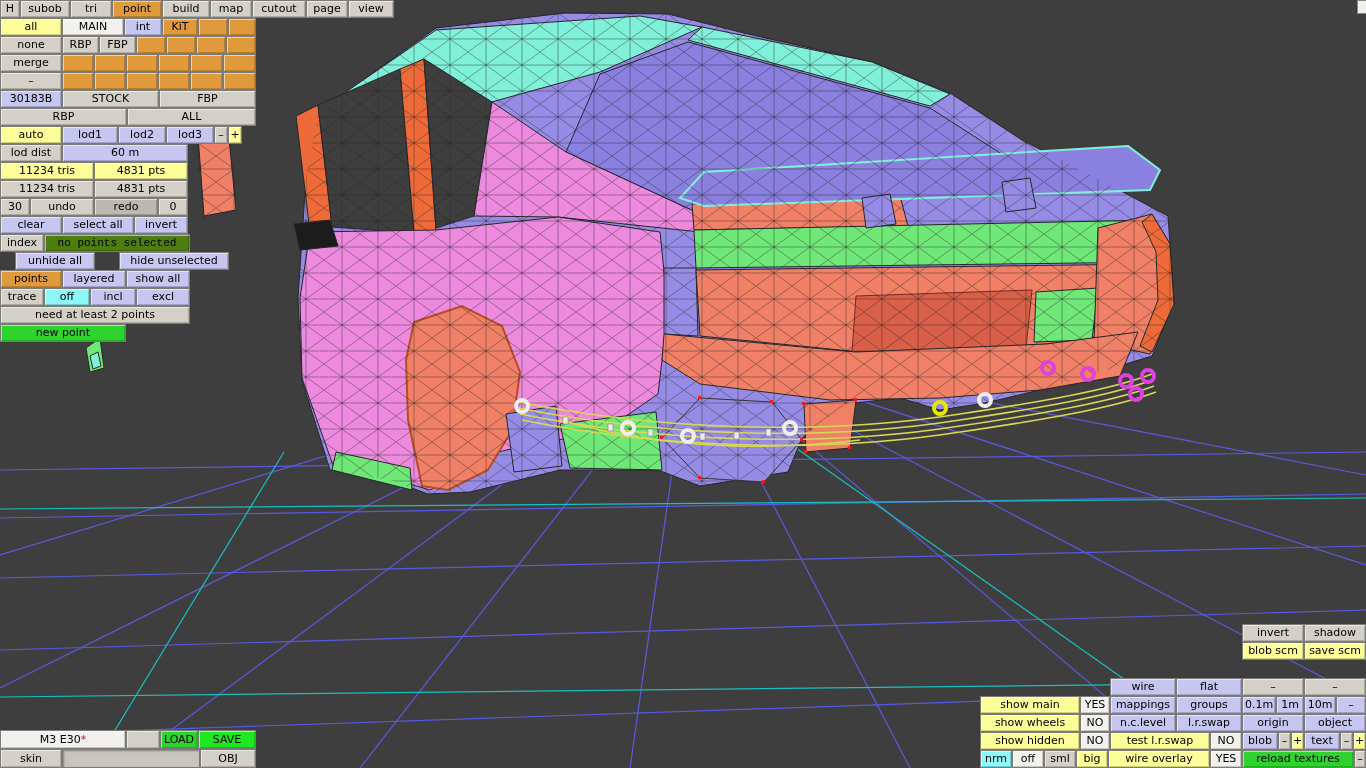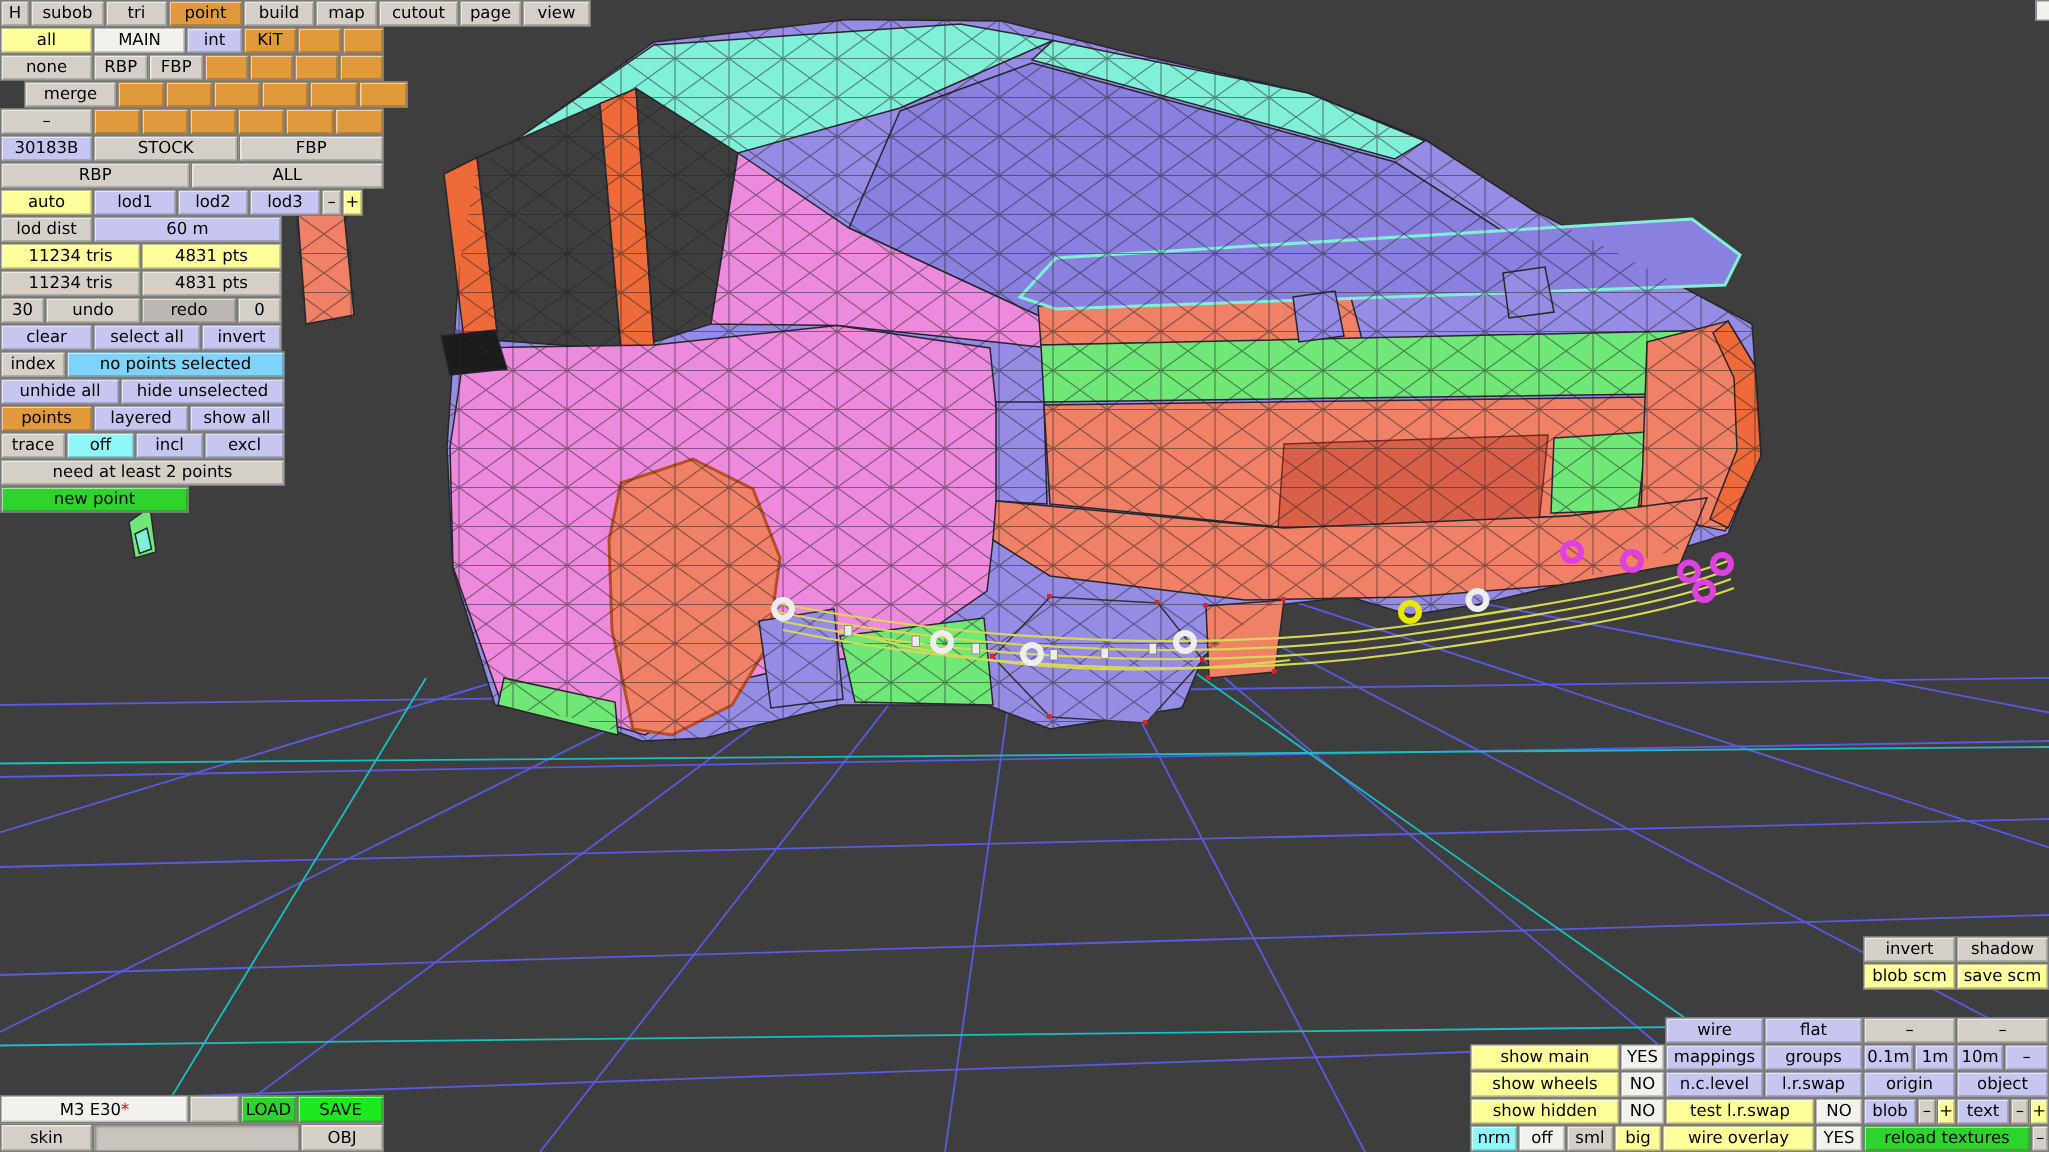--- a/index.html
+++ b/index.html
@@ -14,21 +14,21 @@
   .h19{height:19px;line-height:17px;}
   .c-gray{background:#d4d0c8;}
   .c-dgray{background:#bdb9b2;}
   .c-yellow{background:#fdfd9a;}
   .c-lav{background:#c6c6f0;}
   .c-orange{background:#e09a3c;}
   .c-green{background:#2ed32e;}
   .c-green2{background:#1ee81e;}
   .c-cyan{background:#8ef8f8;}
   .c-white{background:#f2f1ed;}
-  .c-blue{background:#7dd3fc;}
+  .c-blue{background:#4d7c0f;font-family:Liberation Mono, monospace;}
   .c-flag{background:#50e050;}
   .c-field{background:#c8c5bf;box-shadow:inset 1px 1px 2px rgba(0,0,0,.35);}
   .red{color:#cc1111;}
   .corner{position:absolute;z-index:3;background:#f2f1ed;border:1px solid #888;}
 </style>
 </head>
 <body>
 
 <div class="screen">
 
@@ -171,21 +171,21 @@
   </div>
   <div class="row" style="left:0;top:36px;">
     <div class="cell c-gray" style="width:62px">none</div>
     <div class="cell c-gray" style="width:37px">RBP</div>
     <div class="cell c-gray" style="width:37px">FBP</div>
     <div class="cell c-orange" style="width:30px"></div>
     <div class="cell c-orange" style="width:30px"></div>
     <div class="cell c-orange" style="width:30px"></div>
     <div class="cell c-orange" style="width:30px"></div>
   </div>
-  <div class="row" style="left:0;top:54px;margin-left:16px;">
+  <div class="row" style="left:0;top:54px;">
     <div class="cell c-gray" style="width:62px">merge</div>
     <div class="cell c-orange" style="width:32px"></div>
     <div class="cell c-orange" style="width:32px"></div>
     <div class="cell c-orange" style="width:32px"></div>
     <div class="cell c-orange" style="width:32px"></div>
     <div class="cell c-orange" style="width:33px"></div>
     <div class="cell c-orange" style="width:33px"></div>
   </div>
   <div class="row" style="left:0;top:72px;">
     <div class="cell c-gray" style="width:62px">–</div>
@@ -233,21 +233,21 @@
   </div>
   <div class="row" style="left:0;top:216px;">
     <div class="cell c-lav" style="width:62px">clear</div>
     <div class="cell c-lav" style="width:72px">select all</div>
     <div class="cell c-lav" style="width:54px">invert</div>
   </div>
   <div class="row" style="left:0;top:234px;">
     <div class="cell c-gray" style="width:44px">index</div>
     <div class="cell c-blue" style="width:146px">no points selected</div>
   </div>
-  <div class="row" style="left:0;top:252px;">
+  <div class="row" style="left:15px;top:252px;gap:24px;">
     <div class="cell c-lav" style="width:80px">unhide all</div>
     <div class="cell c-lav" style="width:110px">hide unselected</div>
   </div>
   <div class="row" style="left:0;top:270px;">
     <div class="cell c-orange" style="width:62px">points</div>
     <div class="cell c-lav" style="width:64px">layered</div>
     <div class="cell c-lav" style="width:64px">show all</div>
   </div>
   <div class="row" style="left:0;top:288px;">
     <div class="cell c-gray" style="width:44px">trace</div>

